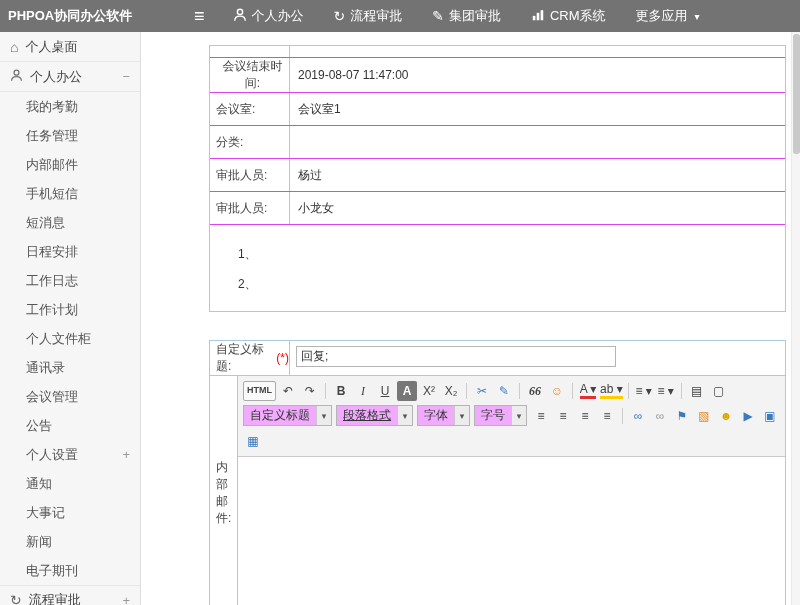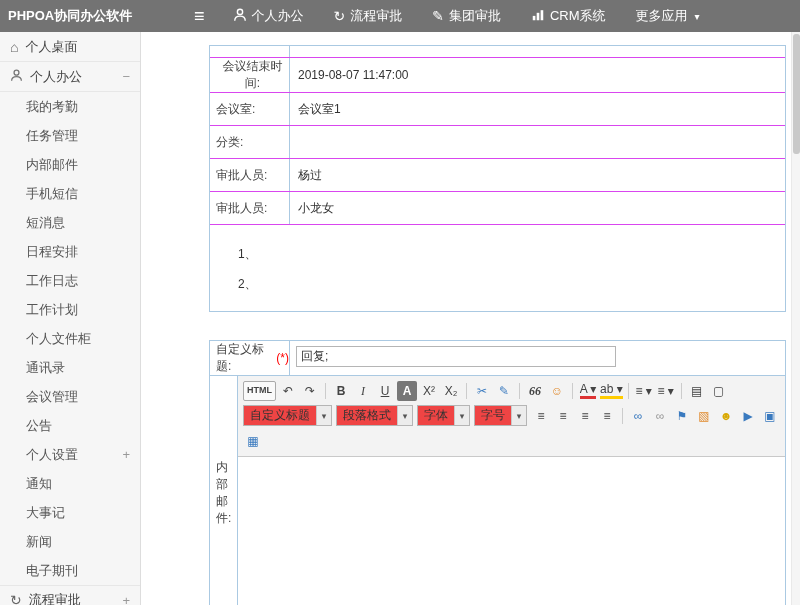--- a/index.html
+++ b/index.html
@@ -66,27 +66,27 @@
   .t-u i{text-decoration:underline;}
   .t-dark{background:#777;color:#fff;font-weight:bold;}
   .t-quote i{font-weight:bold;font-style:italic;font-family:"Liberation Serif",serif;}
   .u-red i{border-bottom:3px solid #d33;padding-bottom:1px;}
   .u-yellow i{border-bottom:3px solid #fc0;padding-bottom:1px;}
   .c-blue{color:#3a7abf;}
   .c-orange{color:#e08a2e;}
   .c-yellow{color:#d9a800;}
   .c-gray{color:#999;}
   .tsep{width:1px;min-width:1px;height:16px;background:#ccc;margin:0 4px;border-radius:0;}
-  .tdrop{display:inline-flex;align-items:center;height:21px;border:1px solid #b5b5b5;background:#ef4444;
+  .tdrop{display:inline-flex;align-items:center;height:21px;border:1px solid #b5b5b5;background:#f0abfc;
     margin:1px 3px 1px 1px;cursor:pointer;}
   .tdrop-label{padding:0 6px;font-size:12px;color:#333;white-space:nowrap;}
   .tdrop-caret{width:15px;height:100%;display:flex;align-items:center;justify-content:center;
     border-left:1px solid #c9c9c9;background:#ececec;font-size:9px;color:#555;}
   .w88 .tdrop-label{min-width:62px;}
-  .w82 .tdrop-label{min-width:50px;}
+  .w82 .tdrop-label{min-width:50px;text-decoration:underline;}
   .w62 .tdrop-label{min-width:34px;}
   .ebody{flex:1;background:#fff;min-height:150px;}
 
   
   .vscroll{position:absolute;right:0;top:0;bottom:0;width:9px;background:#f5f5f5;border-left:1px solid #e9e9e9;}
   .vthumb{position:absolute;top:2px;left:1px;width:7px;height:120px;background:#c9c9c9;border-radius:3px;}
 </style>
 </head>
 <body>
 

